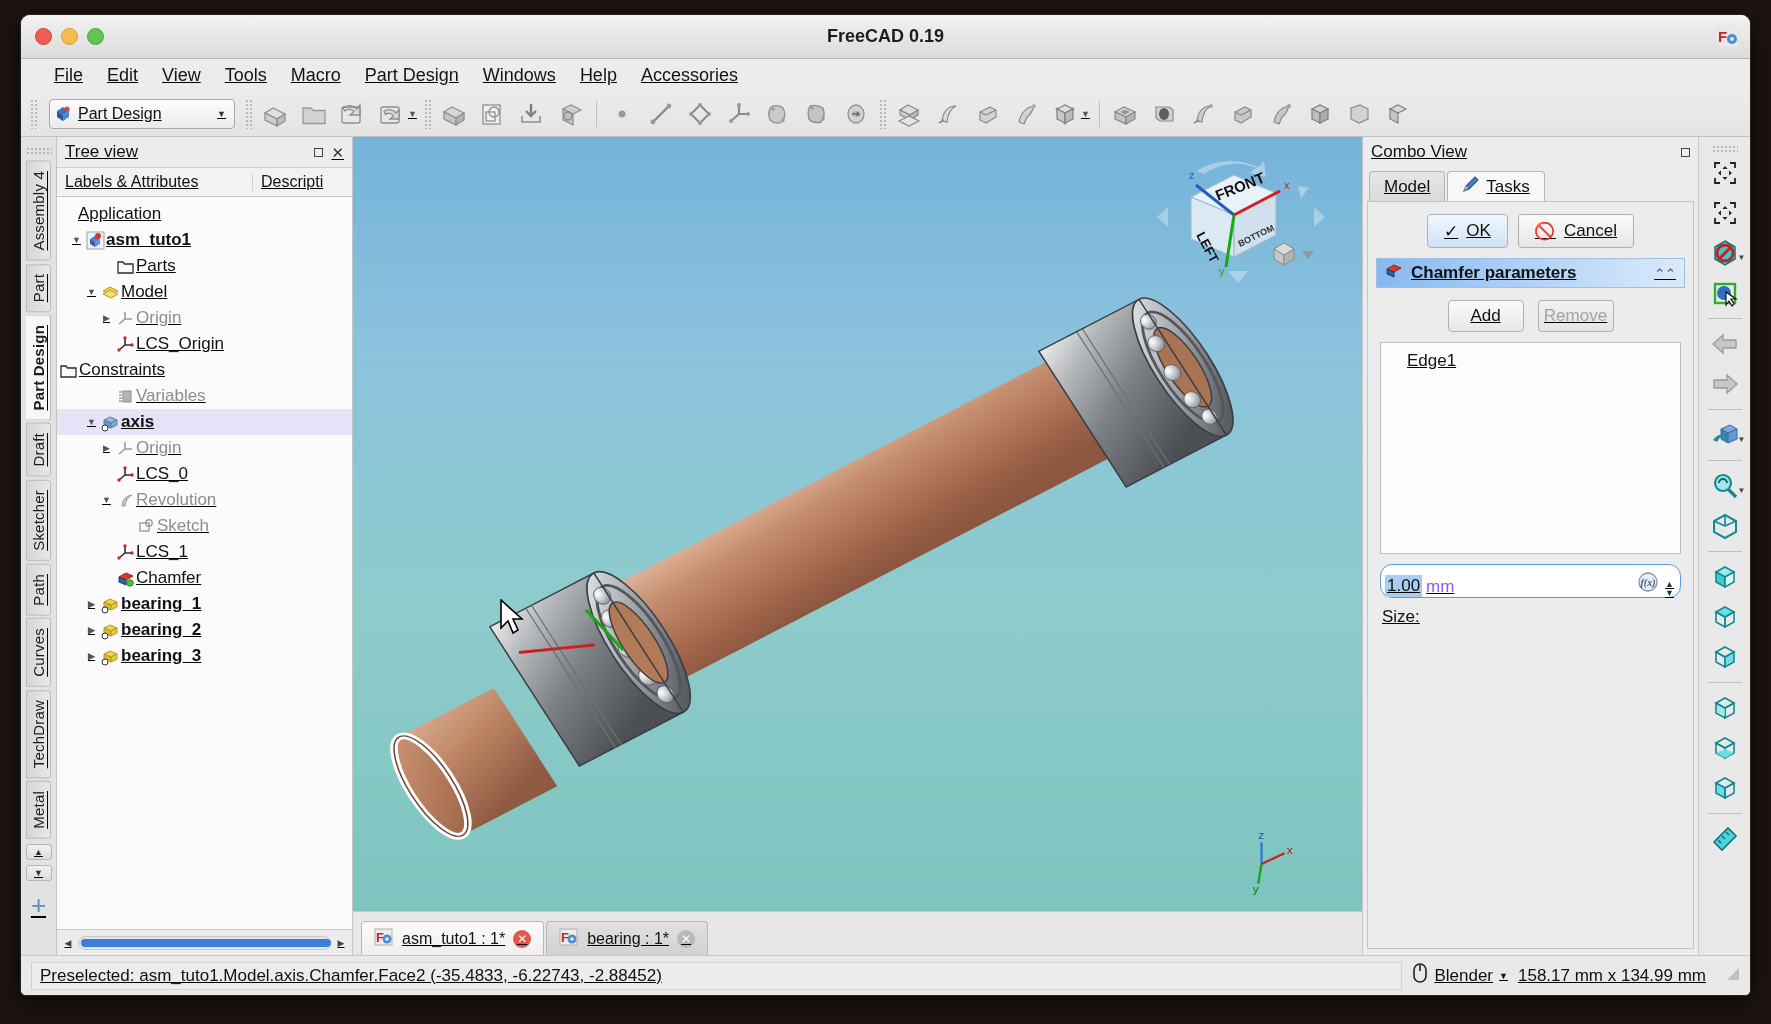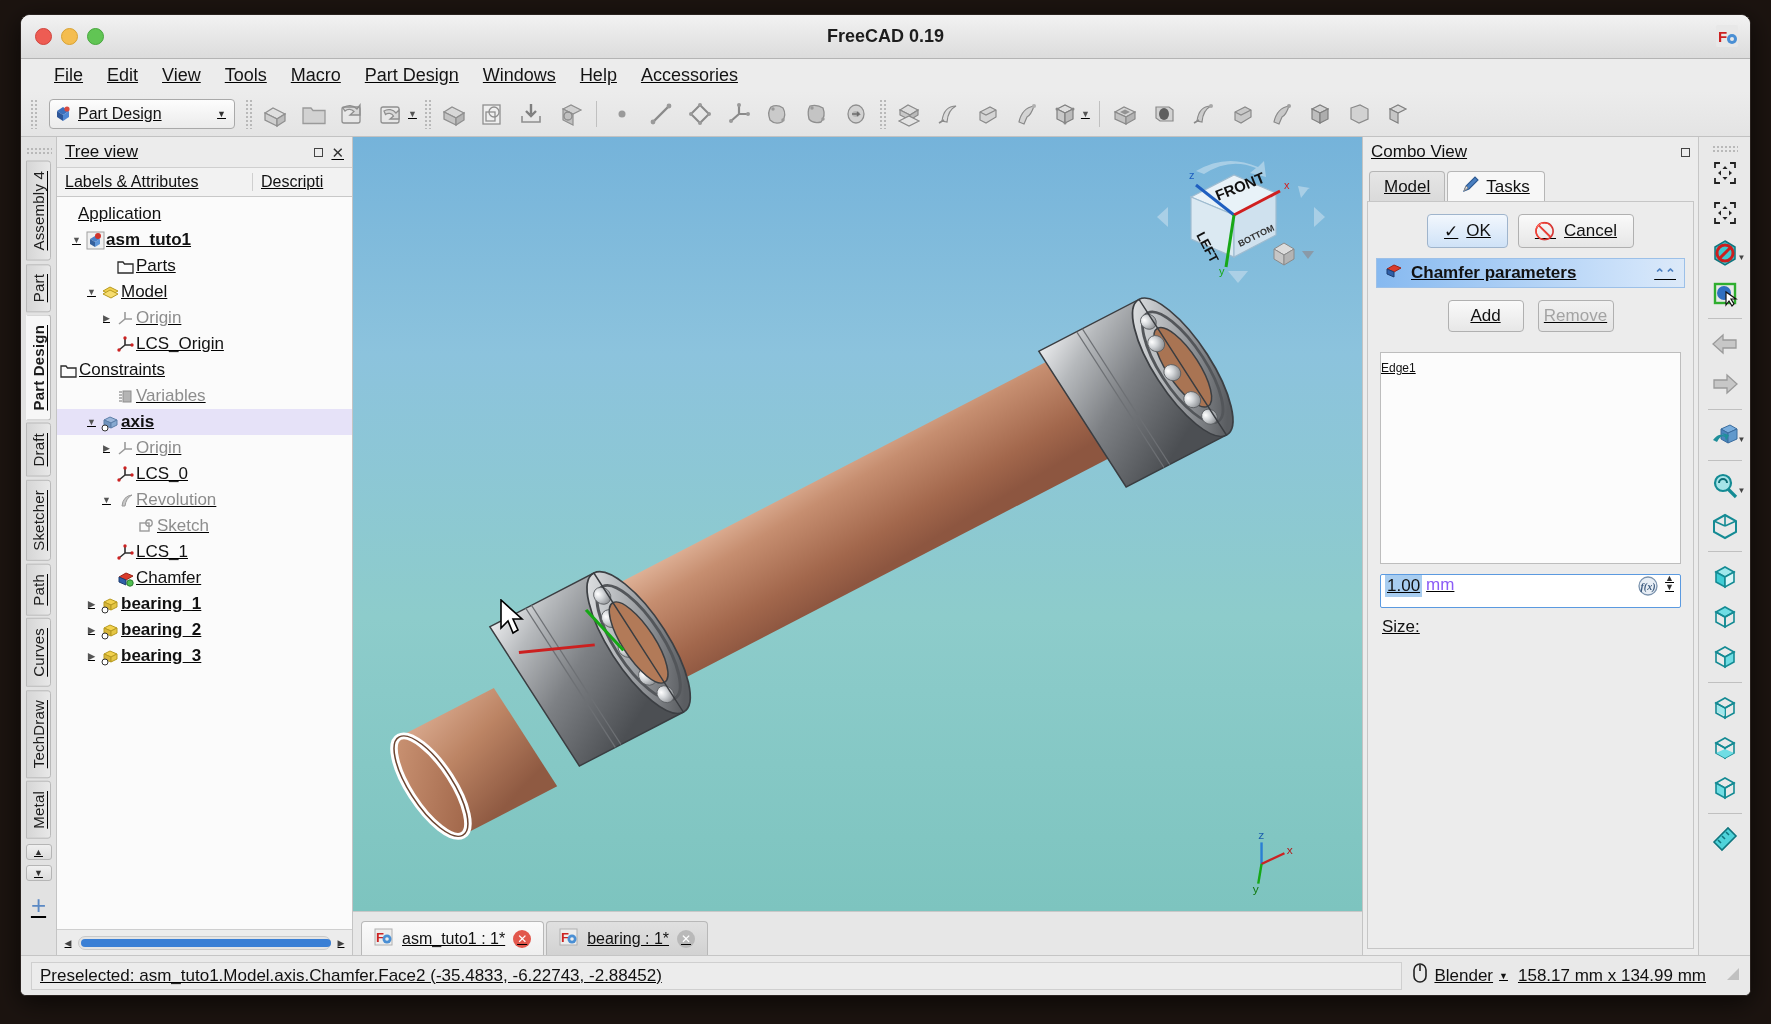--- a/index.html
+++ b/index.html
@@ -154,29 +154,29 @@
   .okrow { display:flex; gap:10px; justify-content:center; padding: 12px 0 10px 0; }
   .btn { display:flex; align-items:center; gap:8px; height:34px; padding: 0 16px;
     font-size: 17px; color:#111; border:1px solid #9fb4cc; border-radius:4px;
     background: linear-gradient(#f2f7fd,#cfe2f7); }
   .btn.plain { border-color:#b0b0b0; background:linear-gradient(#fafafa,#e6e6e6);}
   .section-head { display:flex; align-items:center; gap:8px; height:30px;
     background: linear-gradient(to right,#86b9f0,#cfe3fa 85%, #dce9f8);
     border:1px solid #9cc0e8; margin: 0 8px; padding: 0 8px;
     font-size: 17px; font-weight: bold; color:#111;}
   .section-head .collapse { margin-left:auto; color:#4b7fc0; font-size:13px;}
-  .addrow { display:flex; gap:14px; justify-content:center; padding: 12px 0 20px 0;}
+  .addrow { display:flex; gap:14px; justify-content:center; padding: 12px 0 10px 0;}
   .sbtn { min-width: 76px; height: 32px; display:flex;align-items:center;justify-content:center;
     font-size:17px; border:1px solid #b0b0b0; border-radius:4px;
     background:linear-gradient(#fafafa,#e7e7e7); color:#111;}
   .sbtn.disabled { color:#a3a3a3; background:linear-gradient(#f1f1f1,#e4e4e4); }
   .listbox { margin: 0 12px; height: 212px; background:#fcfcfc; border:1px solid #bdbdbd;
-    padding: 8px 0; font-size:12px; color:#111;}
-  .inputrow { margin: 10px 12px 0 12px; height: 34px; display:flex; align-items:flex-start;
-    background:#fff; border:1px solid #5b9ae0; border-radius:2px; padding: 0 4px; gap:4px;}
+    padding: 8px 26px; font-size:17px; color:#111;}
+  .inputrow { margin: 10px 12px 0 12px; height: 34px; display:flex; align-items:flex-end;
+    background:#fff; border:1px solid #5b9ae0; border-radius:12px; padding: 0 4px; gap:4px;}
   .inputrow .valsel { background:#a8cdf0; color:#111; font-size:17px; padding: 1px 2px;}
   .inputrow .unit { font-size:17px; color:#8b5cf6; }
   .inputrow .fx { margin-left:auto; }
   .spin { display:flex; flex-direction:column; gap:2px; padding: 0 2px;}
   .spin span { font-size:9px; color:#333; line-height:7px;}
   .sizelabel { margin: 9px 14px; font-size:17px; color:#111;}
   
   #rtoolbar { width: 52px; flex:0 0 52px; background:#e9e9e9; border-left:1px solid #c6c6c6;
     display:flex; flex-direction:column; align-items:center; padding-top:8px; gap:2px;}
   .rbtn { width:44px; height:38px; display:flex; align-items:center; justify-content:center;

